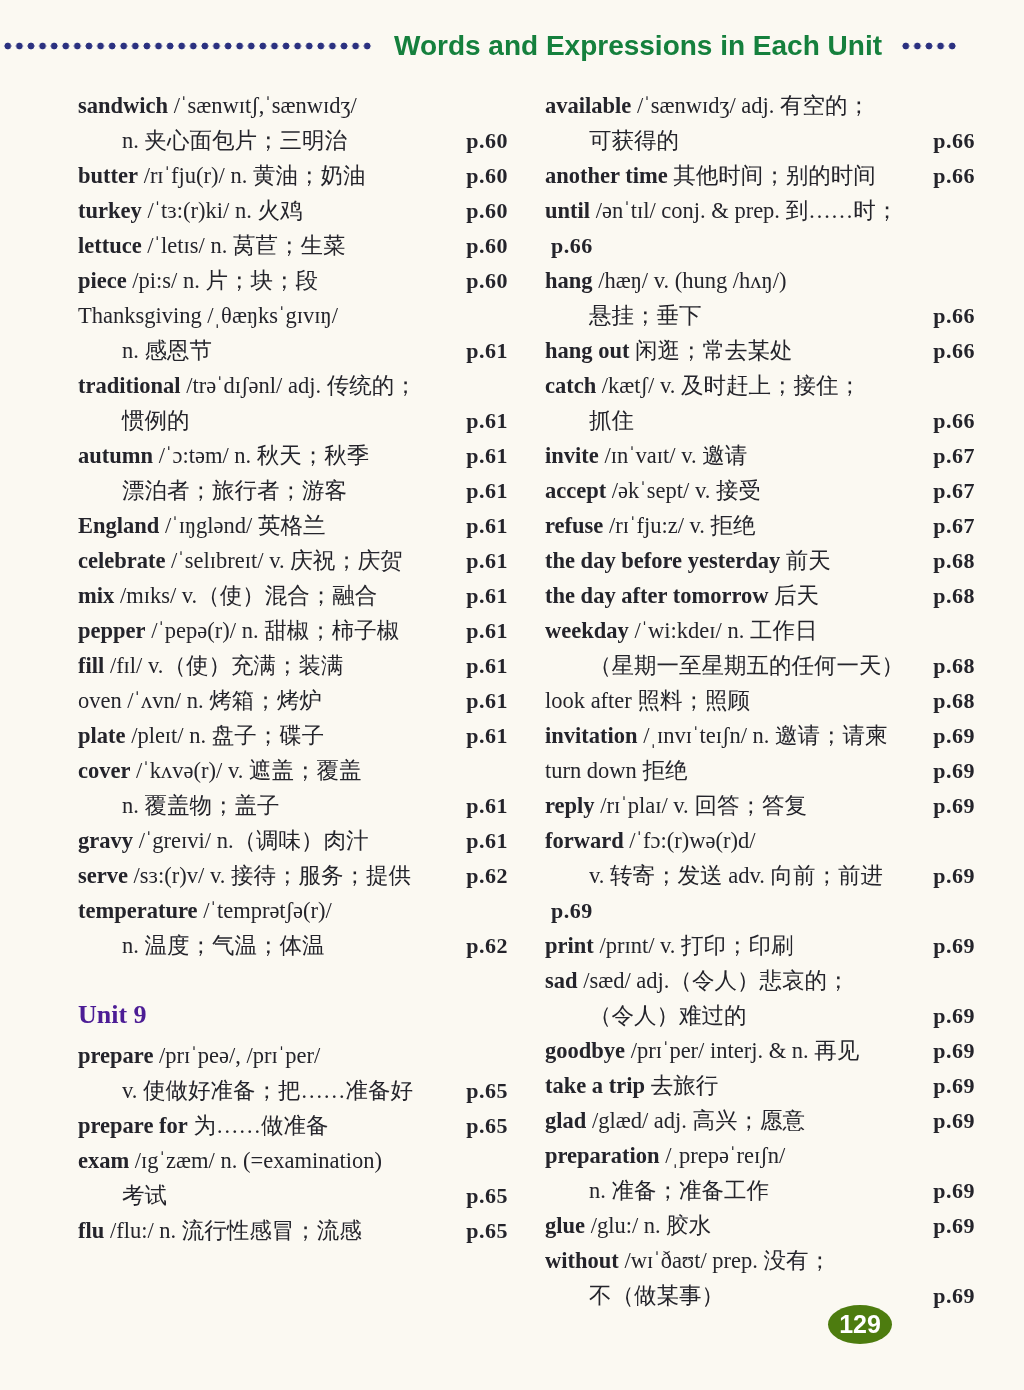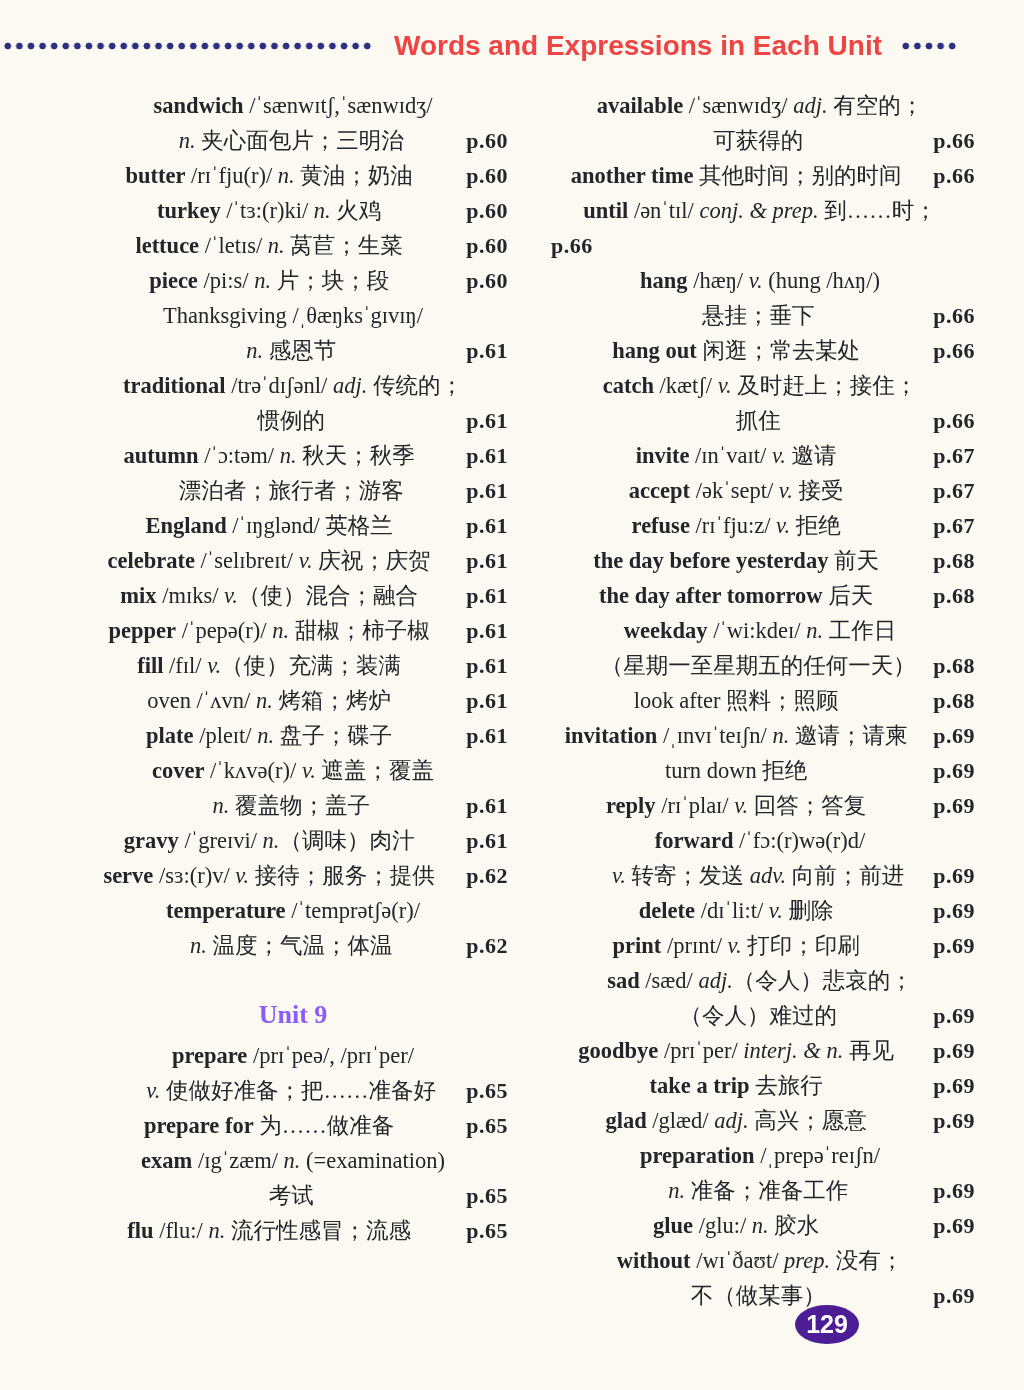--- a/index.html
+++ b/index.html
@@ -25,64 +25,63 @@
     background-position:left center;
   }
   .dots-left{flex:1 1 auto;margin-left:2px;}
   .dots-right{flex:0 0 58px;width:58px;}
   .header-title{
     flex:0 0 auto;
     margin:0 18px 0 20px;
     font-family:"Liberation Sans","DejaVu Sans",sans-serif;
     font-weight:bold;
     font-size:28px;
-    color:#ef4444;
+    color:#15803d;
     letter-spacing:0px;
     white-space:nowrap;
   }
   
   .column{
     position:absolute;top:88px;
     width:430px;
     font-size:22.5px;
-    text-align:center;
   }
   .column-left{left:78px;}
   .column-right{left:545px;}
   .line{
     display:flex;
     align-items:baseline;
     line-height:35px;
     min-height:35px;
   }
   .line .text{flex:1 1 auto;white-space:nowrap;overflow:visible;}
   .line.indent .text{padding-left:44px;}
   .page{
     flex:0 0 auto;
     padding-left:6px;
     font-weight:bold;
     font-size:22px;
     letter-spacing:0.5px;
   }
   .seg-b{font-weight:bold;}
-  .seg-i{font-style:italic;margin-top:20px;}
+  .seg-i{margin-top:20px;}
   .unit-heading{
     margin-top:34px;
     margin-bottom:6px;
     font-weight:bold;
     font-size:26px;
-    color:#8b5cf6;
+    color:#4c1d95;
     line-height:35px;
   }
   
   .page-badge{
     position:absolute;
-    left:795px;top:1305px;
+    left:828px;top:1305px;
     width:64px;height:39px;
-    background:#4c1d95;
+    background:#4d7c0f;
     border-radius:50%;
     display:flex;align-items:center;justify-content:center;
     font-family:"Liberation Sans","DejaVu Sans",sans-serif;
     font-weight:bold;
     font-size:25px;
     color:#ffffff;
   }
 </style>
 </head>
 <body>
@@ -376,21 +375,20 @@
       <div class="line">
         <span class="text"><span class="seg-b">forward</span><span class="seg-n"> /ˈfɔ:(r)wə(r)d/</span></span>
       </div>
       <div class="line indent">
         <span class="text"><span class="seg-i">v.</span><span class="seg-n"> 转寄；发送 </span><span class="seg-i">adv.</span><span class="seg-n"> 向前；前进</span></span>
         <span class="page">p.69</span>
       </div>
     </div>
     <div>
       <div class="line">
-        <span class="text"><span class="seg-b">delete</span><span class="seg-n"> /dɪˈli:t/ </span><span class="seg-i">v.</span><span class="seg-n"> 删除</span></span>
         <span class="page">p.69</span>
       </div>
     </div>
     <div>
       <div class="line">
         <span class="text"><span class="seg-b">print</span><span class="seg-n"> /prɪnt/ </span><span class="seg-i">v.</span><span class="seg-n"> 打印；印刷</span></span>
         <span class="page">p.69</span>
       </div>
     </div>
     <div>

